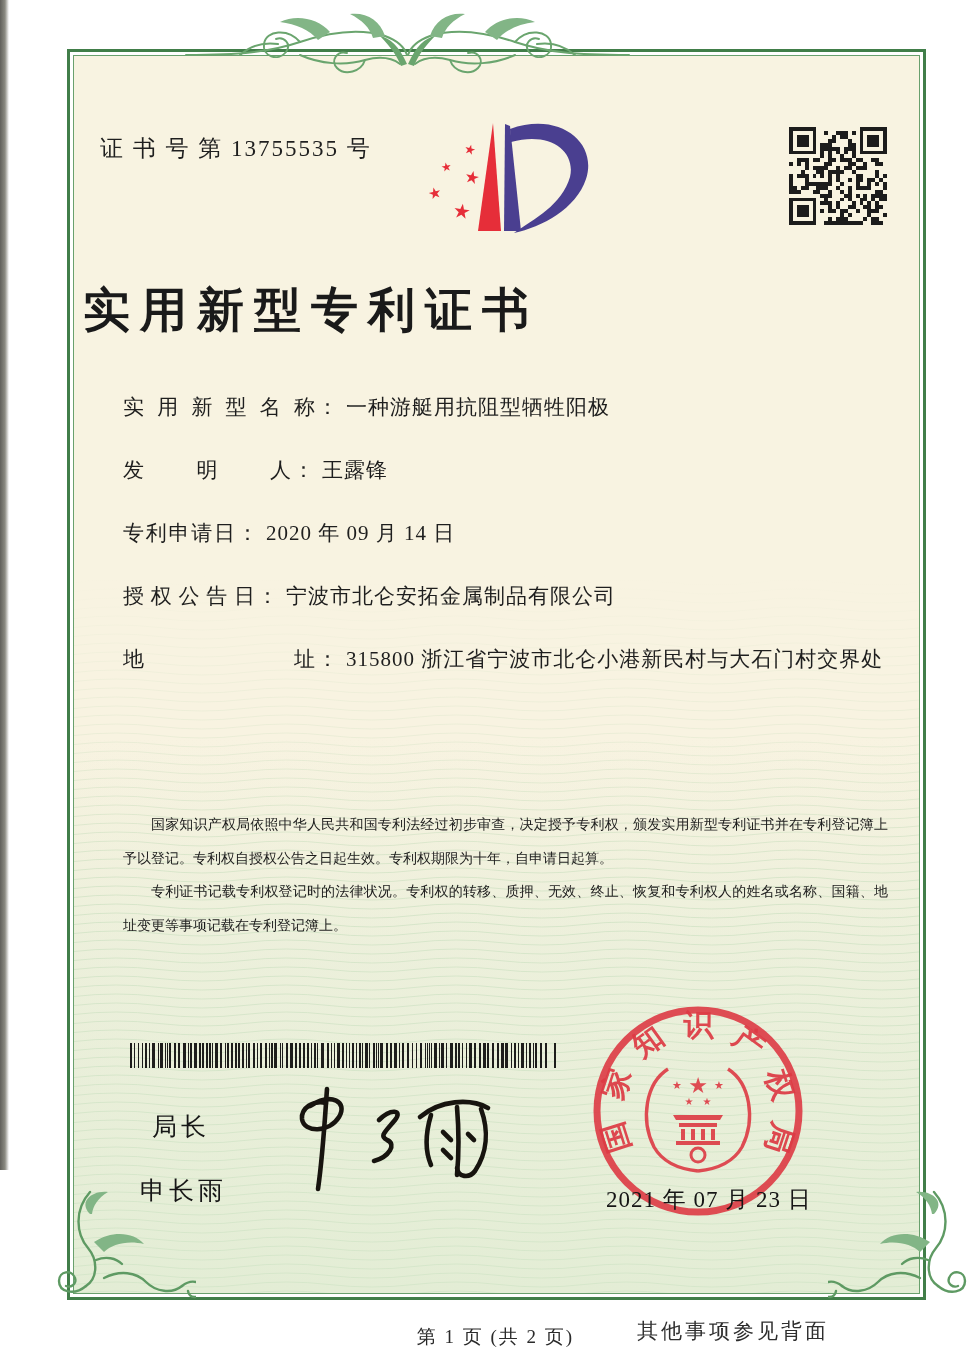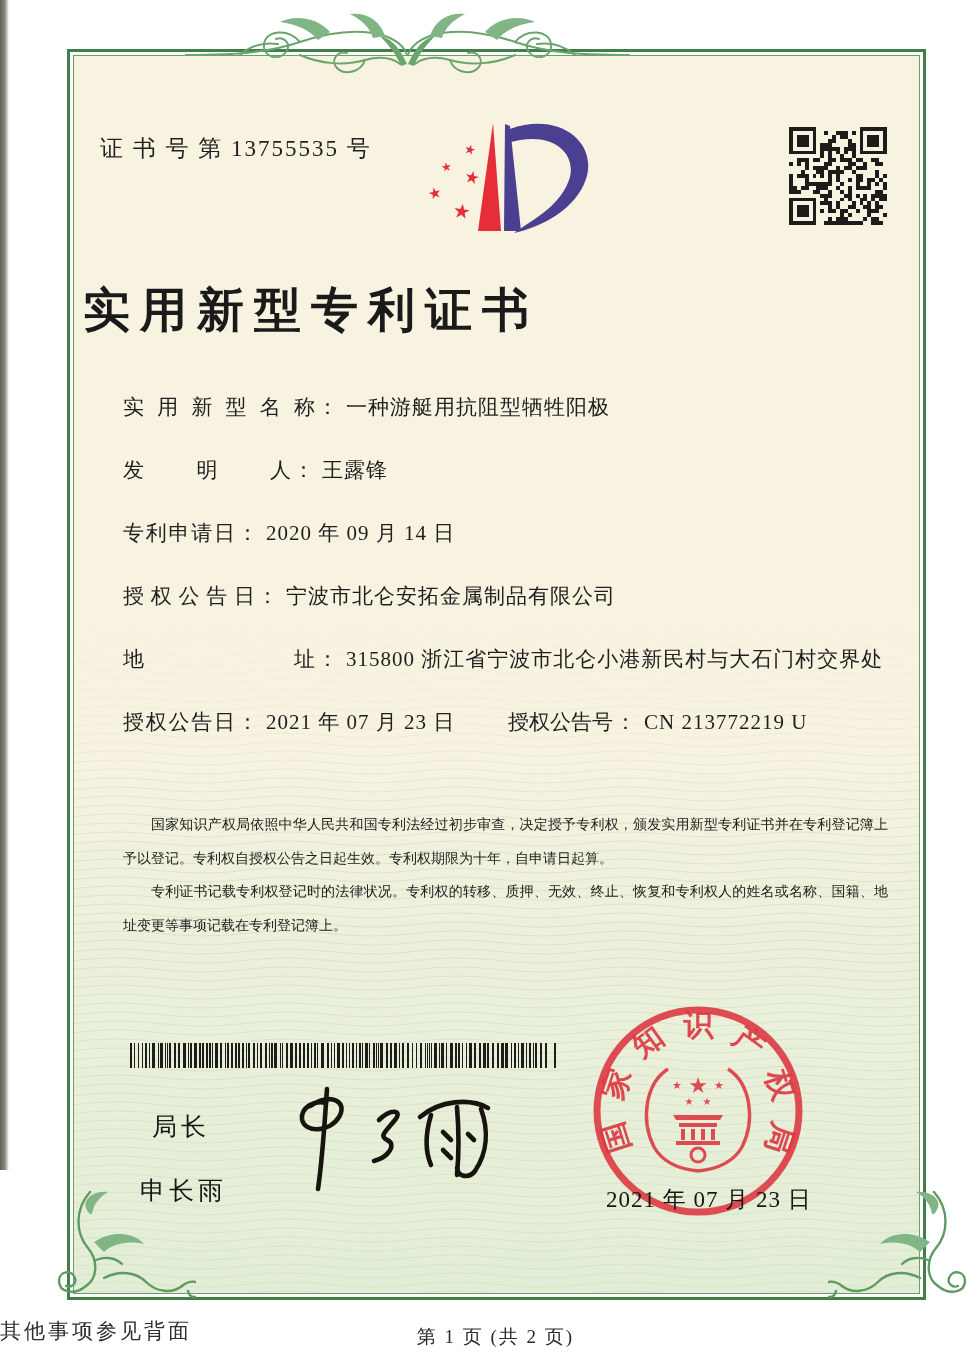--- a/index.html
+++ b/index.html
@@ -27,21 +27,21 @@
   .bodytext{left:123px;top:808px;width:765px;font-size:14px;line-height:33.5px;
     text-align:justify;color:#1c1c1c;}
   .bodytext p{margin:0;text-indent:2em;}
   .barcode{left:130px;top:1043px;}
   .officer-title{left:152px;top:1110px;font-size:25px;letter-spacing:4px;color:#161616;}
   .officer-name{left:140px;top:1153px;font-size:25px;letter-spacing:4px;color:#161616;margin-top:21px;}
   .sig{left:282px;top:1086px;}
   .seal{left:588px;top:1001px;}
   .seal-date{left:606px;top:1184px;font-size:23px;letter-spacing:1px;color:#151515;}
   .page-info{left:73px;top:1324px;width:845px;text-align:center;font-size:19px;letter-spacing:2px;color:#2a2a2a;}
-  .back-note{left:0;top:1317px;width:829px;text-align:left;font-size:21px;letter-spacing:3px;color:#2e2e2e;}
+  .back-note{left:0;top:1317px;width:829px;text-align:right;font-size:21px;letter-spacing:3px;color:#2e2e2e;}
   .qr{left:789px;top:127px;width:98px;height:98px;}
   .logo{left:420px;top:113px;}
 </style>
 </head>
 <body>
 
 <div class="page">
 
   <div class="abs frame">
     <svg viewBox="0 0 845 1237" preserveAspectRatio="none">
@@ -344,26 +344,20 @@
     </div>
     <div class="frow">
       <span class="flabel w3">专利申请日</span><span class="fcolon">：</span><span class="fvalue">2020 年 09 月 14 日</span>
     </div>
     <div class="frow">
       <span class="flabel w4">授权公告日</span><span class="fcolon">：</span><span class="fvalue">宁波市北仑安拓金属制品有限公司</span>
     </div>
     <div class="frow">
       <span class="flabel w5">地址</span><span class="fcolon">：</span><span class="fvalue">315800 浙江省宁波市北仑小港新民村与大石门村交界处</span>
     </div>
-    <div class="frow grant-row">
-      <span class="flabel wg">授权公告日</span><span class="fcolon">：</span><span class="fvalue">2021 年 07 月 23 日</span>
-      <span class="grant2">
-        <span>授权公告号</span><span class="fcolon">：</span><span class="fvalue">CN 213772219 U</span>
-      </span>
-    </div>
   </div>
 
   <div class="abs bodytext">
     <p>国家知识产权局依照中华人民共和国专利法经过初步审查，决定授予专利权，颁发实用新型专利证书并在专利登记簿上予以登记。专利权自授权公告之日起生效。专利权期限为十年，自申请日起算。</p>
     <p>专利证书记载专利权登记时的法律状况。专利权的转移、质押、无效、终止、恢复和专利权人的姓名或名称、国籍、地址变更等事项记载在专利登记簿上。</p>
   </div>
 
   <div class="abs barcode" id="barcode"><svg width="428" height="25" shape-rendering="crispEdges">
         <rect x="0" y="0" width="2" height="25" fill="#1d1d1b"></rect>
         <rect x="4" y="0" width="1" height="25" fill="#1d1d1b"></rect>

